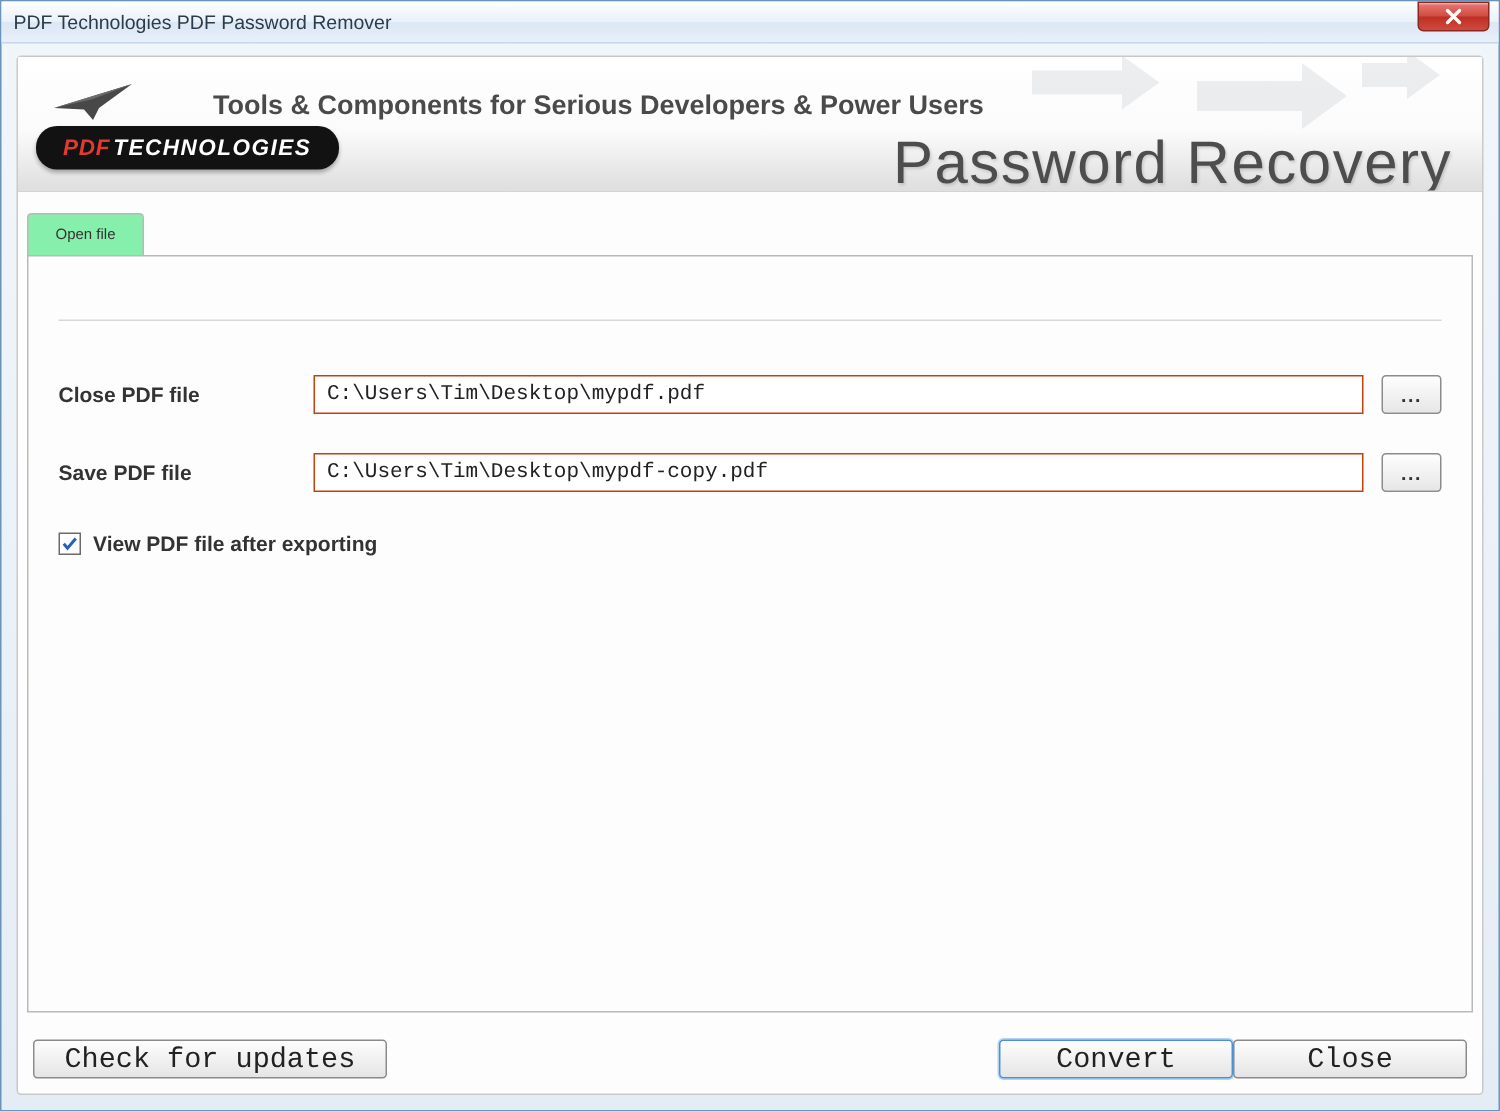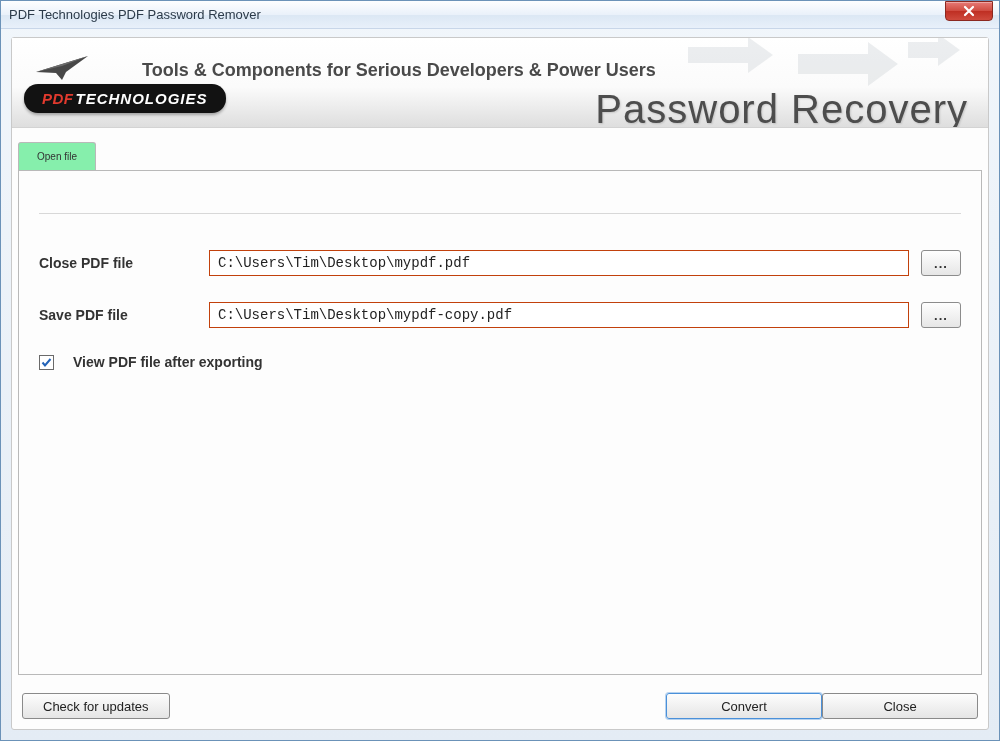--- a/index.html
+++ b/index.html
@@ -223,40 +223,40 @@
       display: flex;
       align-items: center;
       justify-content: center;
       cursor: pointer;
     }
     .checkbox svg { width: 11px; height: 11px; }
     .check-label {
       font-size: 14px;
       font-weight: 600;
       color: #333;
-      margin-left: 11px;
     }
     .footer-row {
       height: 46px;
       display: flex;
       align-items: center;
       padding: 0 10px;
     }
     .footer-btn {
       height: 26px;
       padding: 0 20px;
       background: linear-gradient(to bottom, #fdfdfd, #e5e5e5);
       border: 1px solid #8a8a8a;
       border-radius: 3px;
-      font-size: 13px;
+      font-size: 19px;
       color: #222;
       cursor: pointer;
       display: flex;
       align-items: center;
       justify-content: center;
+      font-family: Liberation Mono, monospace;
     }
     .footer-btn.wide { width: 156px; padding: 0; }
     .footer-btn.primary {
       border: 1px solid #4a90d9;
       box-shadow: 0 0 0 1px rgba(74,144,217,0.4);
     }
     .btn-group-right {
       margin-left: auto;
       display: flex;
     }

